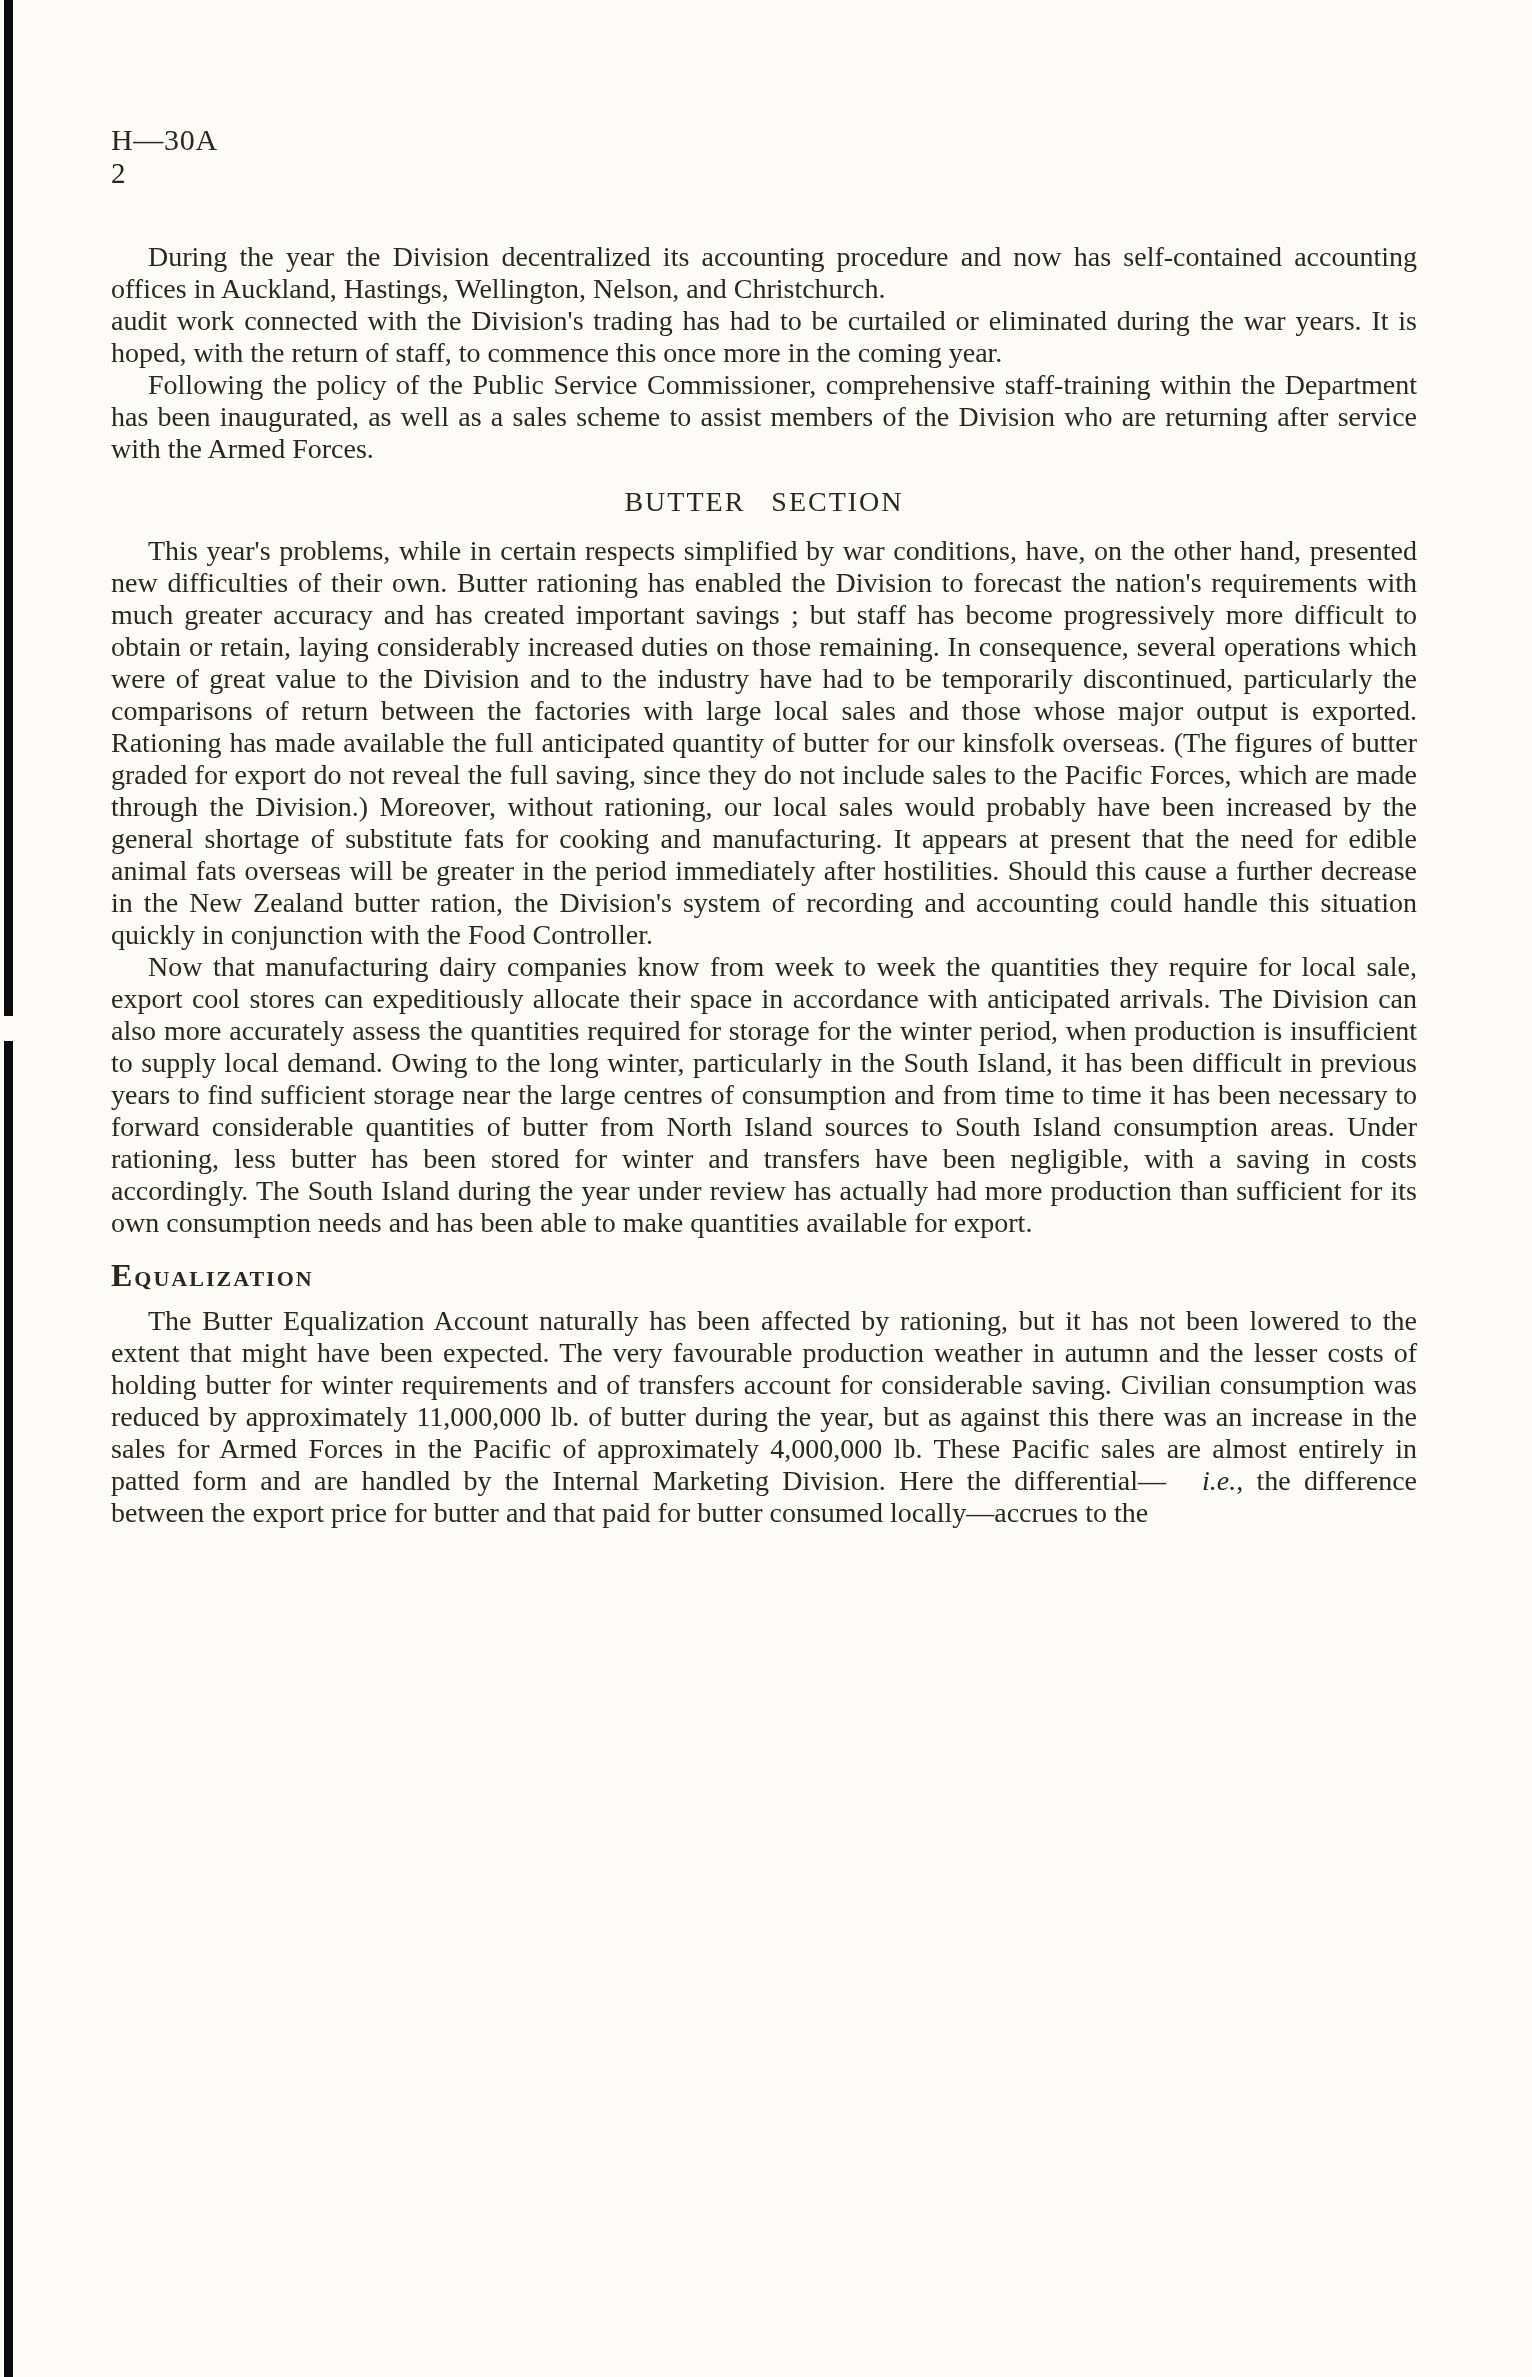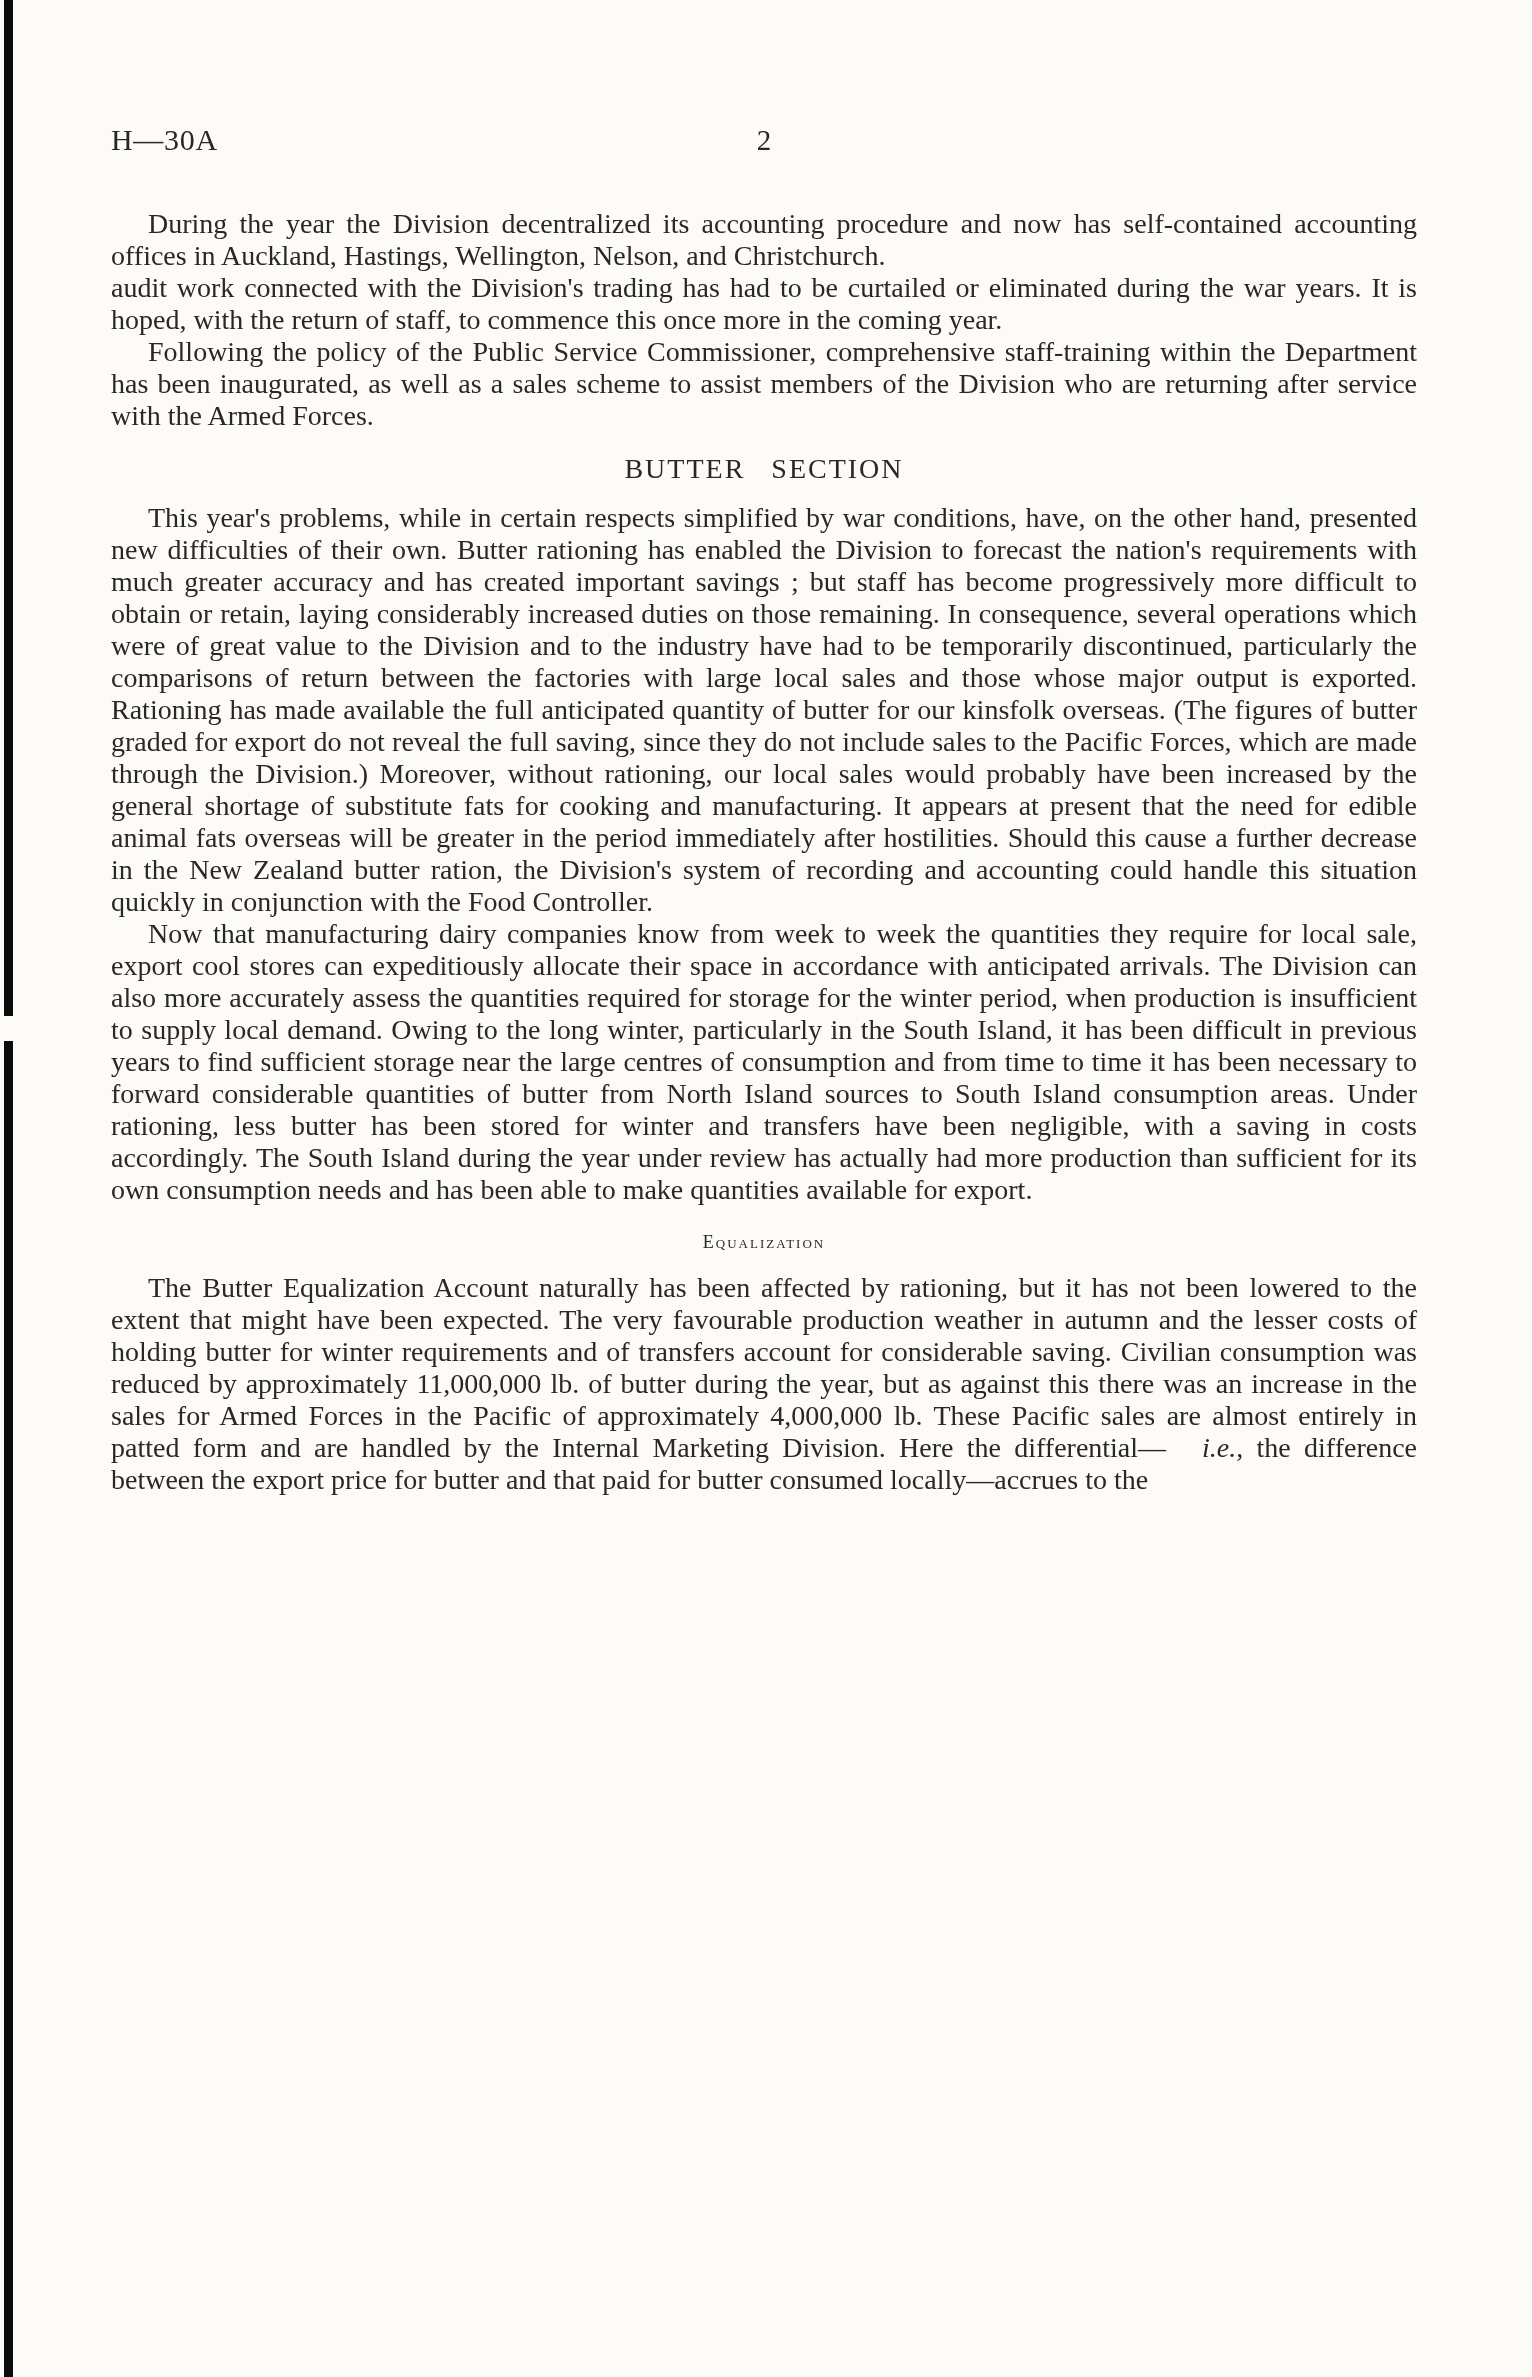--- a/index.html
+++ b/index.html
@@ -37,20 +37,21 @@
     top: 123px;
     left: 111px;
     width: 1306px;
   }
 
   .page-header {
     display: flex;
     align-items: baseline;
     margin-bottom: 51px;
     font-size: 30px;
+    flex-direction: column;
   }
   .doc-ref {
     flex: 1;
     letter-spacing: 0.7px;
   }
   .page-number {
     flex: 0 0 auto;
     font-size: 29px;
   }
   .header-spacer { flex: 1; }
@@ -72,24 +73,23 @@
     font-size: 28px;
     font-weight: normal;
     text-align: center;
     text-indent: 0;
     letter-spacing: 2px;
     word-spacing: 17px;
   }
 
   .sub-heading {
     margin: 19.6px 0 14.4px 0;
-    font-size: 18px;
-    font-weight: normal;
+    font-size: 32px;
+    font-weight: bold;
     font-variant: small-caps;
-    text-align: center;
     text-indent: 0;
     letter-spacing: 2px;
   }
 
   em { font-style: italic; margin-left: 36px; }
 </style>
 </head>
 <body>
 
 <div class="page">

